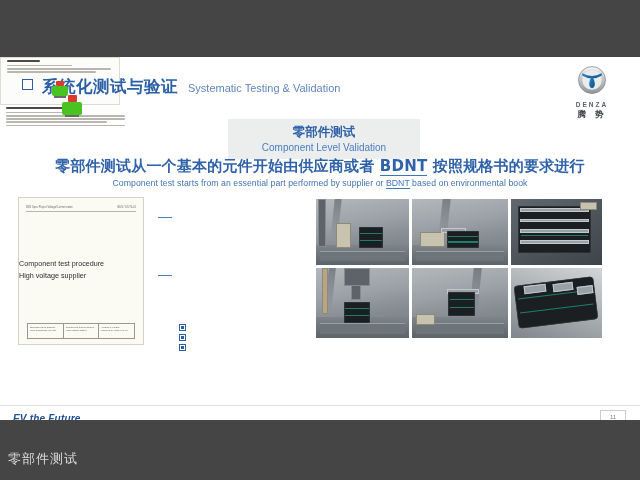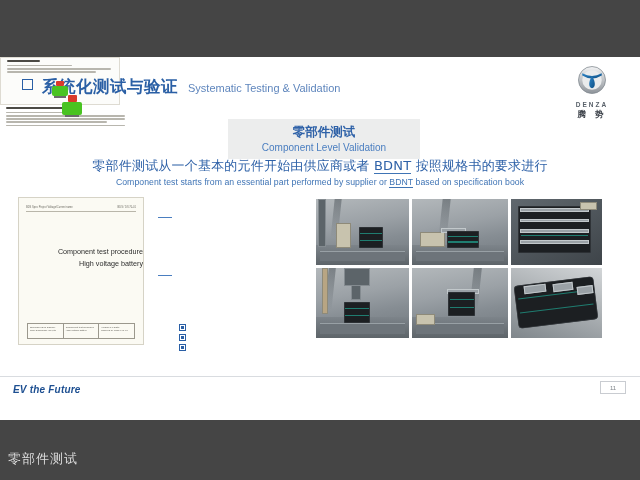--- a/index.html
+++ b/index.html
@@ -65,21 +65,21 @@
     font-size: 12.5px; color: #2f62a8; font-weight: 600;
     font-family: "DejaVu Sans", sans-serif;
   }
   .secbox .en {
     font-size: 10px; color: #4a7ec0; margin-top: 1px;
   }
 
   
   .stmt { position: absolute; width: 640px; text-align: center; }
   .stmt .cn {
-    font-size: 13px; color: #2f62a8; font-weight: 400; letter-spacing: .2px;
+    font-size: 15px; color: #2f62a8; font-weight: 700; letter-spacing: .2px;
     font-family: "DejaVu Sans", sans-serif;
   }
   .stmt .en {
     font-size: 8.7px; color: #3f74b5; margin-top: 2px; letter-spacing: .05px;
   }
   .stmt .ul { border-bottom: 1px solid #3f74b5; }
   .stmt-top { left: 0; top: 100px; }
   .stmt-bot { left: 0; top: 300px; }
 
   
@@ -88,21 +88,21 @@
     border: 1px solid #d6d3c6;
   }
   .doc-cover { left: 18px; top: 140px; width: 126px; height: 148px; }
   .doc-cover .topline {
     position: absolute; left: 7px; right: 7px; top: 8px;
     display: flex; justify-content: space-between;
     border-bottom: .8px solid #b9b6aa; padding-bottom: 2px;
   }
   .doc-cover .topline span { font-size: 2.6px; color: #6b6a62; }
   .doc-cover .ttl {
-    position: absolute; left: 0; right: 0; top: 48px; text-align: right;
+    position: absolute; left: 0; right: 0; top: 60px; text-align: left;
     font-size: 7.2px; color: #2d2d2d; line-height: 12px;
   }
   .doc-cover .foot {
     position: absolute; left: 8px; right: 8px; bottom: 5px;
     display: flex; height: 16px; border: .7px solid #9b988d;
   }
   .doc-cover .foot div {
     flex: 1; border-right: .7px solid #9b988d;
     font-size: 2.4px; color: #55534c; padding: 2px;
     line-height: 3.2px; overflow: hidden;
@@ -183,21 +183,21 @@
   }
   .ph .ram {
     position: absolute; background: #5c6469; border: .7px solid #848b90;
   }
   .ph .box {
     position: absolute; background: #c8c3ae; border: .7px solid #8e8a79;
   }
 
   
   .ftr {
-    position: absolute; left: 0; right: 0; bottom: 0; height: 44px;
+    position: absolute; left: 0; right: 0; bottom: 0; height: 15px;
     border-top: 1.4px solid #d9dce0;
     background: #ffffff;
   }
   .ftr-brand {
     position: absolute; left: 13px; top: 7px;
     font-size: 10px; font-weight: 700; font-style: italic;
     color: #1d4f91; letter-spacing: .2px;
   }
   .ftr-page {
     position: absolute; right: 14px; top: 4px;
@@ -259,31 +259,31 @@
       <div class="logo-cn">腾 势</div>
     </div>
 
     <div class="secbox">
       <div class="cn">零部件测试</div>
       <div class="en">Component Level Validation</div>
     </div>
 
     <div class="stmt stmt-top">
       <div class="cn"><span>零部件测试从一个基本的元件开始由供应商或者 </span><span class="ul">BDNT</span><span> 按照规格书的要求进行</span></div>
-      <div class="en"><span>Component test starts from an essential part  performed by supplier or </span><span class="ul">BDNT</span><span> based on specification book</span></div>
+      <div class="en"><span>Component test starts from an essential part  performed by supplier or </span><span class="ul">BDNT</span><span> based on environmental book</span></div>
     </div>
 
     <div class="doc doc-cover">
       <div class="topline">
         <span>BDS Spec Project Voltage/Current name</span>
         <span>BDS / DS 70-01</span>
       </div>
       <div class="ttl">
         <div>Component test procedure</div>
-        <div>High voltage battery</div>
+        <div>High voltage supplier</div>
       </div>
       <div class="foot">
         <div>Shenzhen BYD Daimler New Technology Co.,Ltd</div>
         <div>Component test procedure High voltage battery</div>
         <div>Version 1.0 Date: 2012.05.14 Page 1 of 48</div>
       </div>
     </div>
 
     <div class="dash" style="left:158px; top:160px;"></div>
     <div class="dash" style="left:158px; top:218px;"></div>

